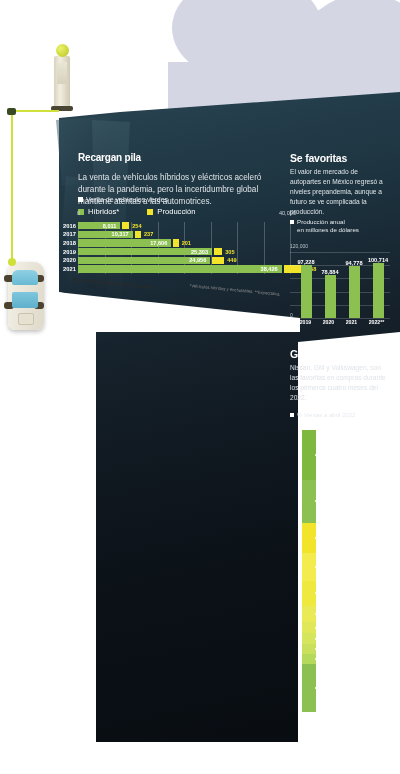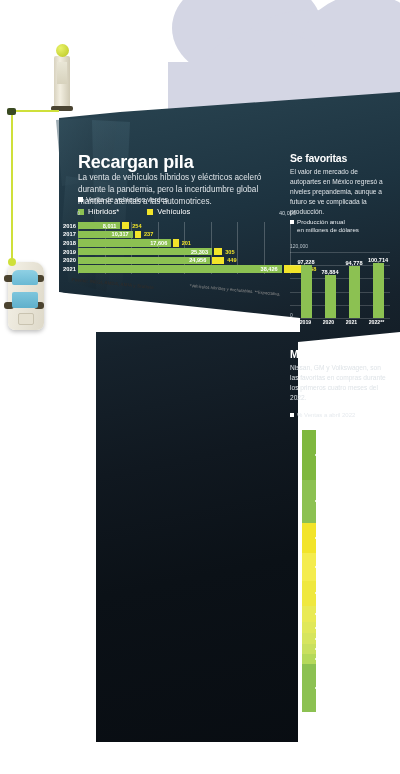--- a/index.html
+++ b/index.html
@@ -83,21 +83,21 @@
   .t2{left:34px;top:302px;}
   .t3{left:4px;top:275px;}
   .t4{left:4px;top:302px;}
   .car-rear{position:absolute;left:18px;top:313px;width:14px;height:10px;border-radius:2px;
     background:#e6e1d1;border:1px solid #c9c3b0;}
 
   
   .hed{
     position:absolute;color:#ffffff;font-weight:bold;letter-spacing:-.2px;
   }
-  #h1{left:78px;top:152px;font-size:18px;}
+  #h1{left:78px;top:152px;font-size:10px;}
   .dek{position:absolute;color:#dfe4e8;font-size:8.2px;line-height:1.45;}
   #d1{left:78px;top:172px;width:212px;}
 
   .legend-title{position:absolute;color:#e6eaee;font-size:7px;left:78px;top:196px;}
   .legend-title .sq{display:inline-block;width:5px;height:5px;background:#ffffff;margin-right:3px;}
   .legend-row{position:absolute;left:78px;top:207px;font-size:7.6px;color:#ffffff;}
   .legend-row span.k{display:inline-flex;align-items:center;margin-right:26px;}
   .legend-row i{display:inline-block;width:6px;height:6px;margin-right:4px;}
   .sw-green{background:#8cc152;}
   .sw-yellow{background:#f2e42a;}
@@ -198,21 +198,21 @@
   <div class="legend-title">
     <span class="sq"></span><span>Venta de vehículos verdes</span>
   </div>
   <div class="legend-row">
     <span class="k">
         <i class="sw-green"></i>
         <em style="font-style:normal">Híbridos*</em>
       </span>
     <span class="k">
         <i class="sw-yellow"></i>
-        <em style="font-style:normal">Vehículos</em>
+        <em style="font-style:normal">Producción</em>
       </span>
   </div>
 
   <div id="chart1">
     <div class="c1-axis" id="c1axis">
       <div class="c1-tick left">0</div>
       <div class="c1-tick right">40,000</div>
     <div class="gl" style="left: 0px;"></div>
         <div class="gl" style="left: 26.5px;"></div>
         <div class="gl" style="left: 53px;"></div>
@@ -309,21 +309,21 @@
         </div>
       </div>
     <div class="c2-xlabels" id="c2x">
         <div class="c2-xl">2019</div>
         <div class="c2-xl">2020</div>
         <div class="c2-xl">2021</div>
         <div class="c2-xl">2022**</div>
       </div>
   </div>
 
-  <div class="hed" id="h3">Manejan el mercado</div>
+  <div class="hed" id="h3">General el mercado</div>
   <div class="dek" id="d3">Nissan, GM y Volkswagen, son las favoritas en compras durante los primeros cuatro meses del 2022.</div>
   <div class="legend3">
     <span class="sq"></span><span>% Ventas a abril 2022</span>
   </div>
 
   <div id="chart3">
     <div class="c3-stack" id="c3stack">
         <div class="c3-seg" style="height: 49.8641px; background: rgb(127, 184, 63);"></div>
         <div class="c3-seg" style="height: 43.1029px; background: rgb(140, 193, 82);"></div>
         <div class="c3-seg" style="height: 30.1439px; background: rgb(242, 228, 42);"></div>

